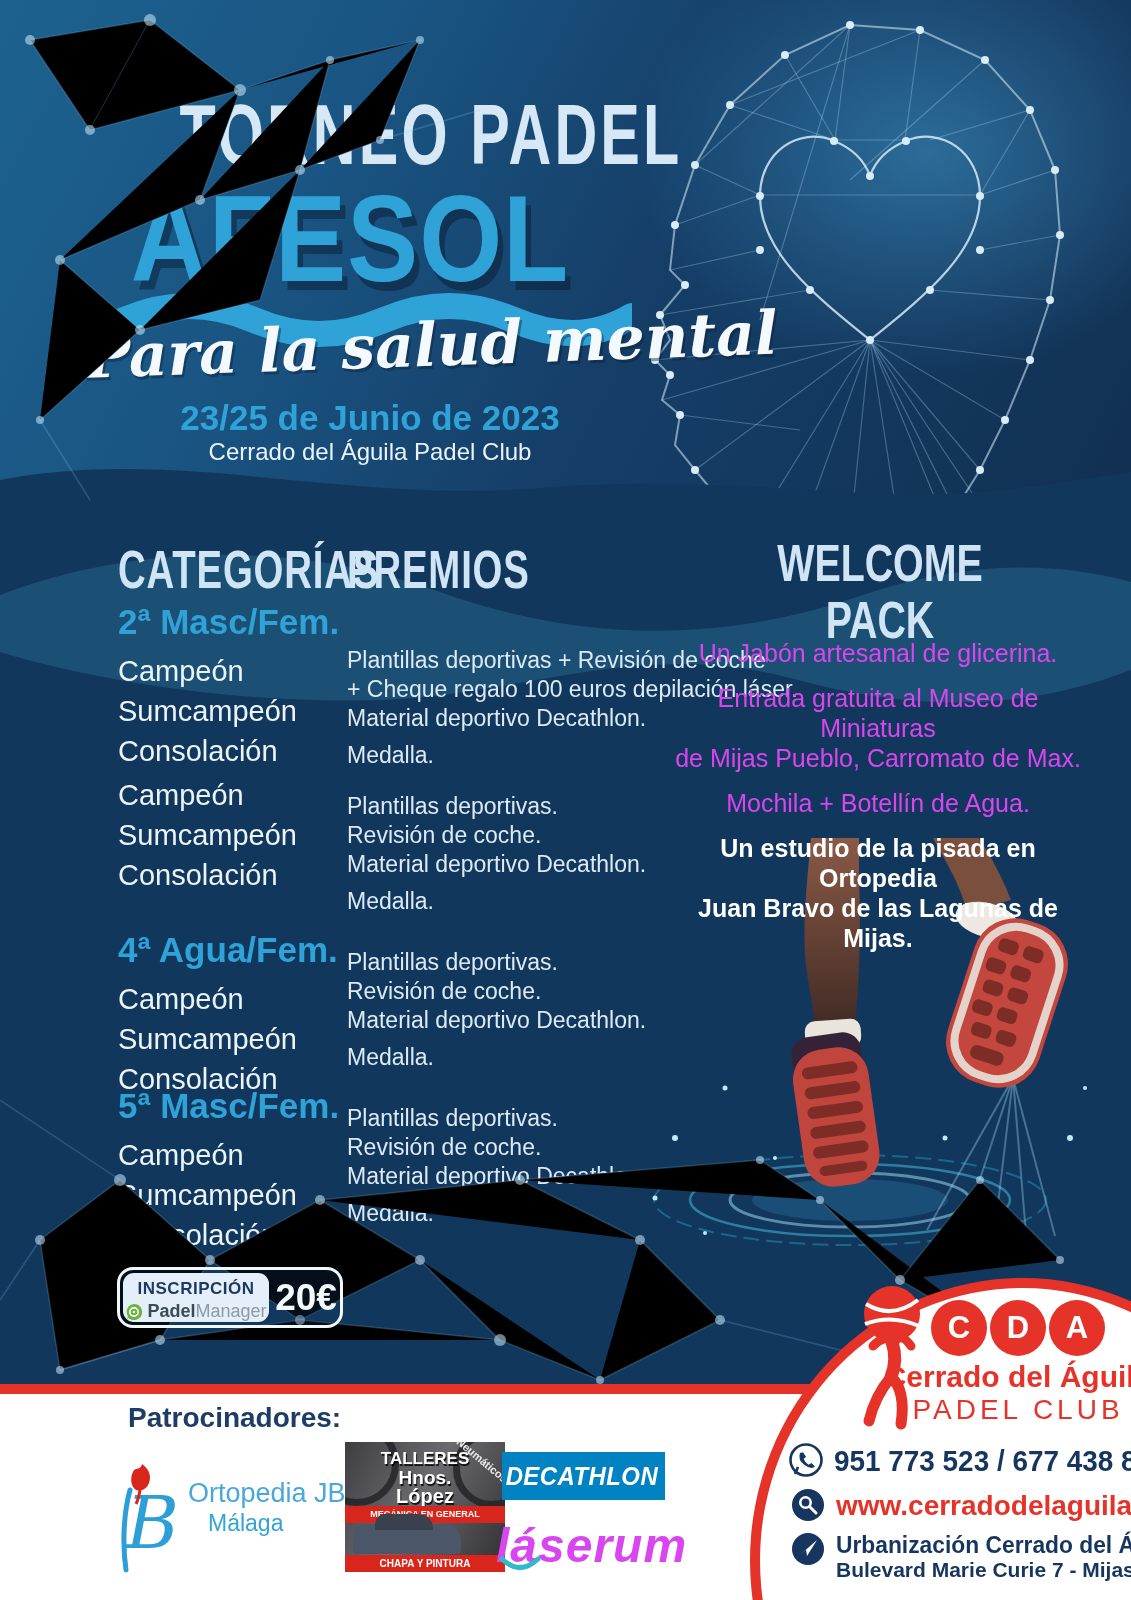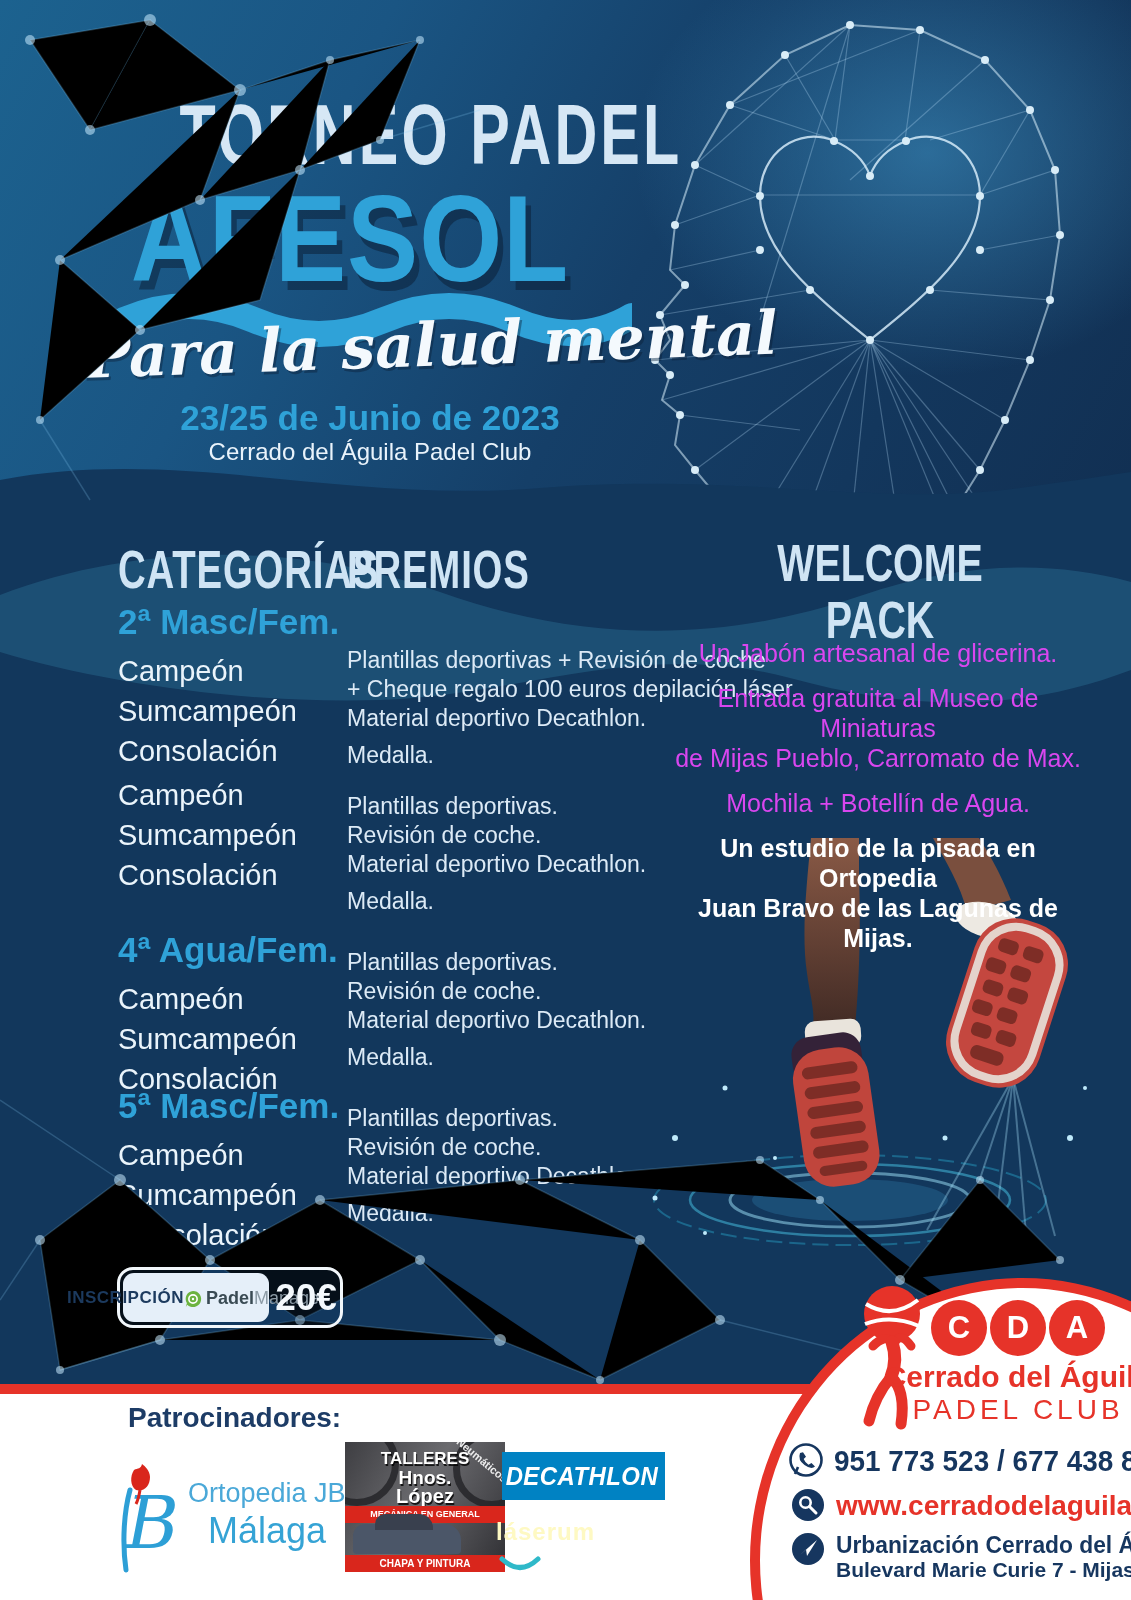--- a/index.html
+++ b/index.html
@@ -65,54 +65,54 @@
   .wp-item{font-size:25px;color:#d946ef;line-height:30px;margin-bottom:15px;}
   .wp-bold{font-weight:800;color:#FFFFFF;}
   
   .badge{
     left:117px;top:1267px;width:226px;height:61px;box-sizing:border-box;
     border:3px solid #F2F7FB;border-radius:16px;display:flex;align-items:stretch;
     background:rgba(20,60,100,.25);
   }
   .badge-left{
     margin:3px;background:#E5EFF9;border-radius:11px;width:146px;
-    display:flex;flex-direction:row;align-items:center;justify-content:center;
+    display:flex;flex-direction:column;align-items:center;justify-content:flex-end;
   }
   .badge-label{font-size:17px;font-weight:800;color:#1C3A5E;letter-spacing:.5px;}
   .badge-brand{display:flex;align-items:center;margin-top:2px;}
   .badge-brand .bb-bold{font-size:18px;font-weight:800;color:#3A4B54;}
   .badge-brand .bb-light{font-size:18px;font-weight:400;color:#8C9BA6;}
   .pm-icon{width:18px;height:18px;margin-right:4px;}
   .badge-price{
     flex:1;display:flex;align-items:center;justify-content:center;
     font-size:37px;font-weight:800;color:#F4F9FD;
   }
   
   .stripe{left:0;top:1384px;width:1131px;height:10px;background:#E63329;}
   .footer-white{left:0;top:1394px;width:1131px;height:206px;background:#FFFFFF;}
   .sponsors-label{left:128px;top:1402px;font-size:28px;font-weight:700;color:#1D3C66;}
   .orto-text1{left:188px;top:1478px;font-size:27px;color:#4AA8D8;white-space:nowrap;}
-  .orto-text2{left:208px;top:1510px;font-size:36px;color:#35A3D5;white-space:nowrap;}
+  .orto-text2{left:208px;top:1510px;font-size:23px;color:#35A3D5;white-space:nowrap;}
   .talleres{
     left:345px;top:1442px;width:120px;height:130px;overflow:hidden;
     background:linear-gradient(120deg,#3E3E42 0%,#6B6B6F 45%,#2F2F33 100%);
     padding-left:40px;
   }
   .talleres .t-tire{position:absolute;border:7px solid #222226;border-radius:50%;opacity:.8;}
   .talleres .t-txt{position:absolute;left:0;width:100%;text-align:center;color:#FFF;font-weight:800;text-shadow:1px 2px rgba(0,0,0,.8);line-height:1;}
   .talleres .t-diag{position:absolute;right:-8px;top:12px;transform:rotate(40deg);font-size:11px;color:#EDEDED;font-weight:700;}
   .talleres .t-band{position:absolute;left:0;width:100%;height:17px;background:#D9261C;color:#FFF;font-weight:800;text-align:center;line-height:17px;}
   .talleres .t-car{position:absolute;left:8px;top:82px;width:108px;height:30px;background:#4B5668;border-radius:12px 16px 4px 4px;}
   .talleres .t-car:before{content:"";position:absolute;left:22px;top:-10px;width:58px;height:16px;background:#39404E;border-radius:10px 14px 0 0;}
   .decathlon{
     left:502px;top:1452px;width:163px;height:48px;background:#0082C3;
     display:flex;align-items:center;justify-content:flex-end;
   }
   .decathlon span{color:#FFF;font-weight:800;font-style:italic;font-size:26px;letter-spacing:.5px;transform:scaleX(.92);}
-  .laserum{left:496px;top:1518px;font-size:24px;font-weight:600;color:#fef9c3;letter-spacing:1px;}
+  .laserum{left:496px;top:1518px;font-size:48px;font-weight:600;color:#d946ef;letter-spacing:1px;font-style:italic;}
   .ellipse{
     left:750px;top:1278px;width:545px;height:565px;box-sizing:border-box;
     background:#FFFFFF;border:10px solid #E63329;border-radius:50%;
   }
   .cda-circle{
     width:56px;height:56px;border-radius:50%;background:#E63329;
     display:flex;align-items:center;justify-content:center;
     color:#FFF;font-size:31px;font-weight:800;
   }
   .cda-name{left:878px;top:1360px;width:280px;text-align:center;font-size:30px;font-weight:800;color:#E63329;white-space:nowrap;}

